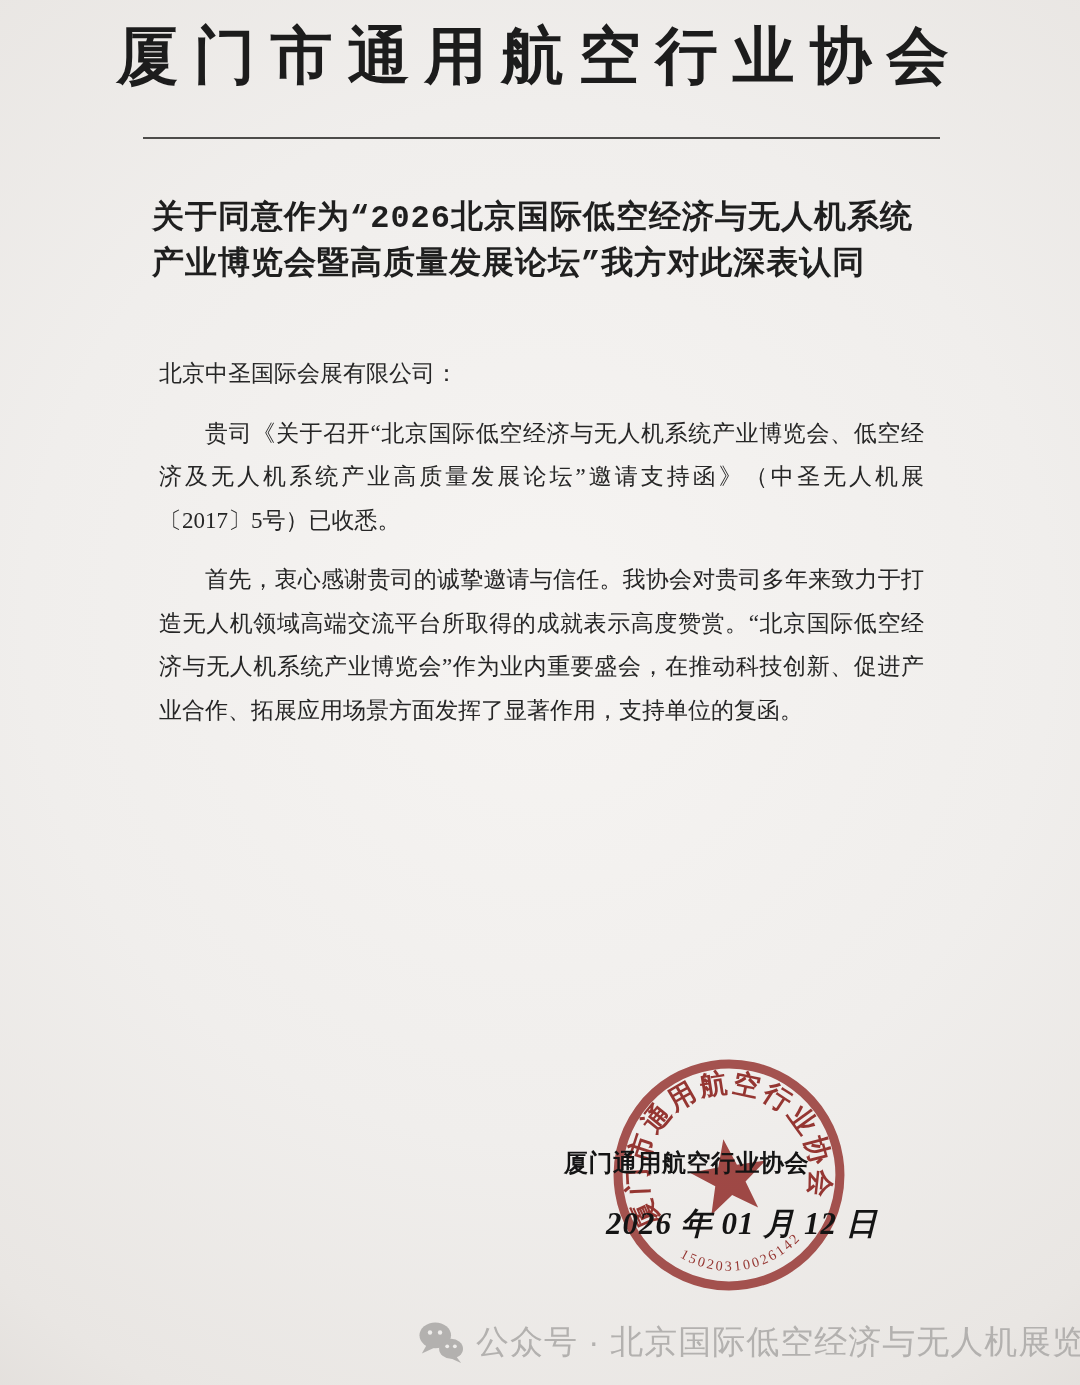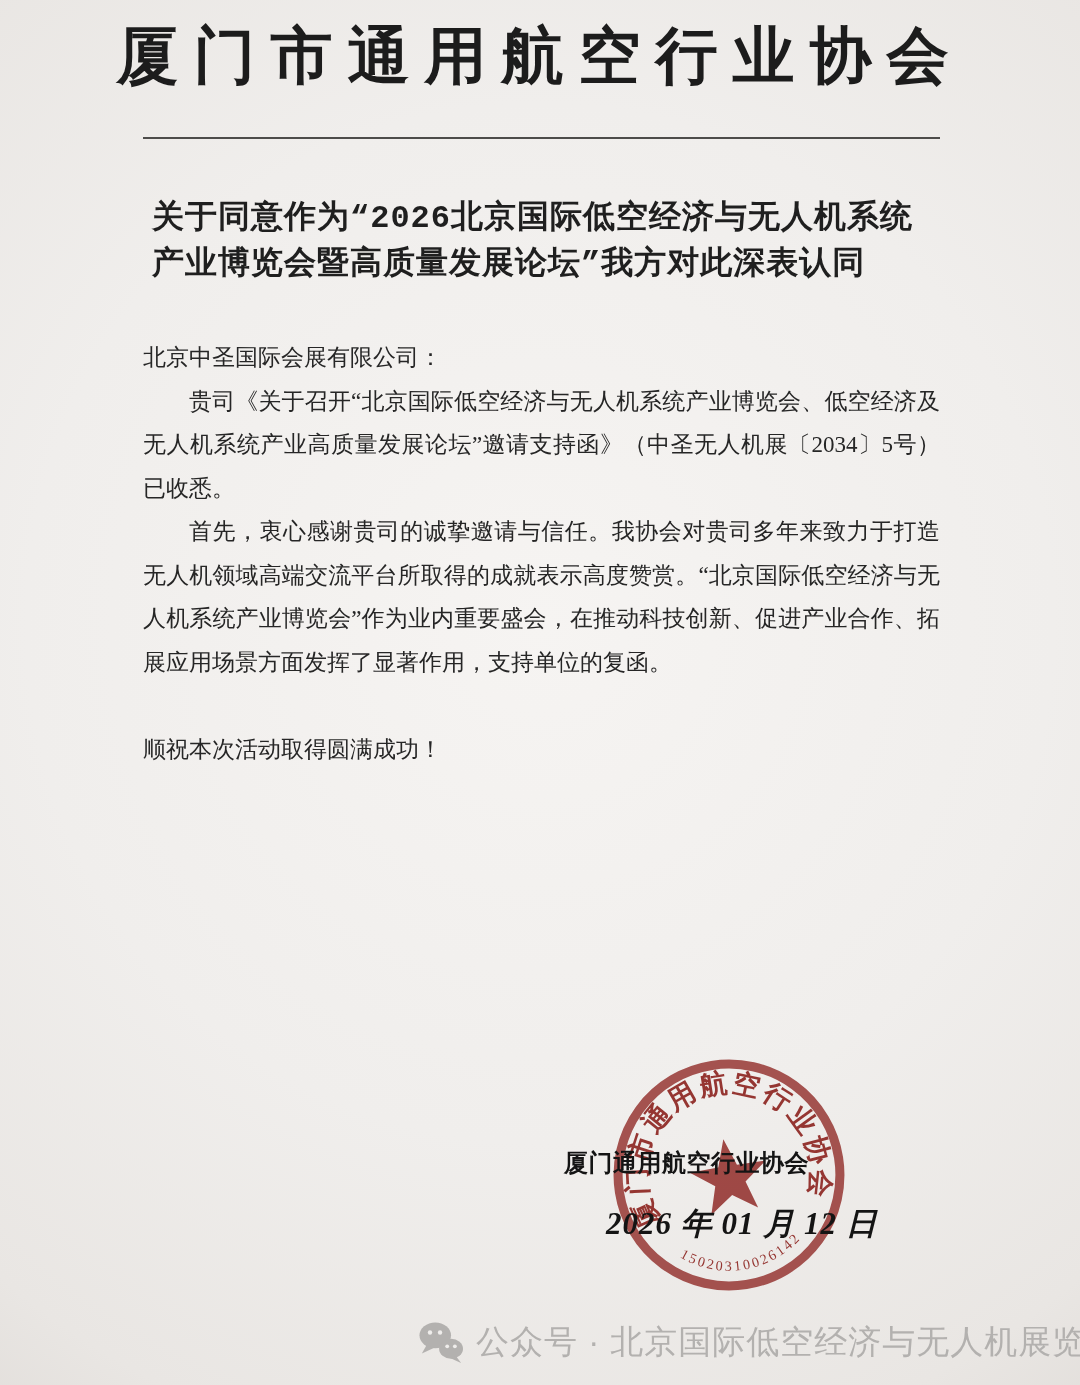--- a/index.html
+++ b/index.html
@@ -44,21 +44,21 @@
   }
   .bodytext {
     position: absolute;
     top: 336px; left: 143px;
     width: 797px;
     font-size: 23px;
     line-height: 43.5px;
     text-align: justify;
     color: #262626;
   }
-  .bodytext p { margin: 0; }
+  .bodytext p { margin: 16px; }
   .para { text-indent: 2em; }
   .closing { margin-top: 44px !important; }
   .stamp {
     position: absolute;
     left: 608px; top: 1054px;
     width: 242px; height: 242px;
     transform: rotate(-9deg);
     opacity: 0.92;
   }
   .sig-name {
@@ -117,23 +117,22 @@
 
   <div class="rule"></div>
 
   <div class="doc-title">
     <div>关于同意作为“2026北京国际低空经济与无人机系统</div>
     <div>产业博览会暨高质量发展论坛”我方对此深表认同</div>
   </div>
 
   <div class="bodytext">
     <p class="salutation">北京中圣国际会展有限公司：</p>
-    <p class="para">贵司《关于召开“北京国际低空经济与无人机系统产业博览会、低空经济及无人机系统产业高质量发展论坛”邀请支持函》（中圣无人机展〔2034〕5号）已收悉。</p>
+    <p class="para">贵司《关于召开“北京国际低空经济与无人机系统产业博览会、低空经济及无人机系统产业高质量发展论坛”邀请支持函》（中圣无人机展〔2017〕5号）已收悉。</p>
     <p class="para">首先，衷心感谢贵司的诚挚邀请与信任。我协会对贵司多年来致力于打造无人机领域高端交流平台所取得的成就表示高度赞赏。“北京国际低空经济与无人机系统产业博览会”作为业内重要盛会，在推动科技创新、促进产业合作、拓展应用场景方面发挥了显著作用，支持单位的复函。</p>
-    <p class="closing">顺祝本次活动取得圆满成功！</p>
   </div>
 
   <svg class="stamp" viewBox="0 0 240 240" width="242" height="242">
     <circle cx="120" cy="120" r="110" fill="none" stroke="#8e2723" stroke-width="9" opacity="0.85"></circle>
     <path id="sealArc" d="M 42.9 148 A 82 82 0 1 1 197.1 148" fill="none"></path>
     <path id="serialArc" d="M 42.2 174.5 A 95 95 0 0 0 197.8 174.5" fill="none"></path>
     <text class="stamp-arc-text">
       <textPath href="#sealArc" startOffset="50%" text-anchor="middle">厦门市通用航空行业协会</textPath>
     </text>
     <polygon fill="#8e2723" opacity="0.9" points="120,84 129.4,111.1 158,111.6 135.2,128.9 143.5,156.4 120,140 96.5,156.4 104.8,128.9 82,111.6 110.6,111.1"></polygon>

